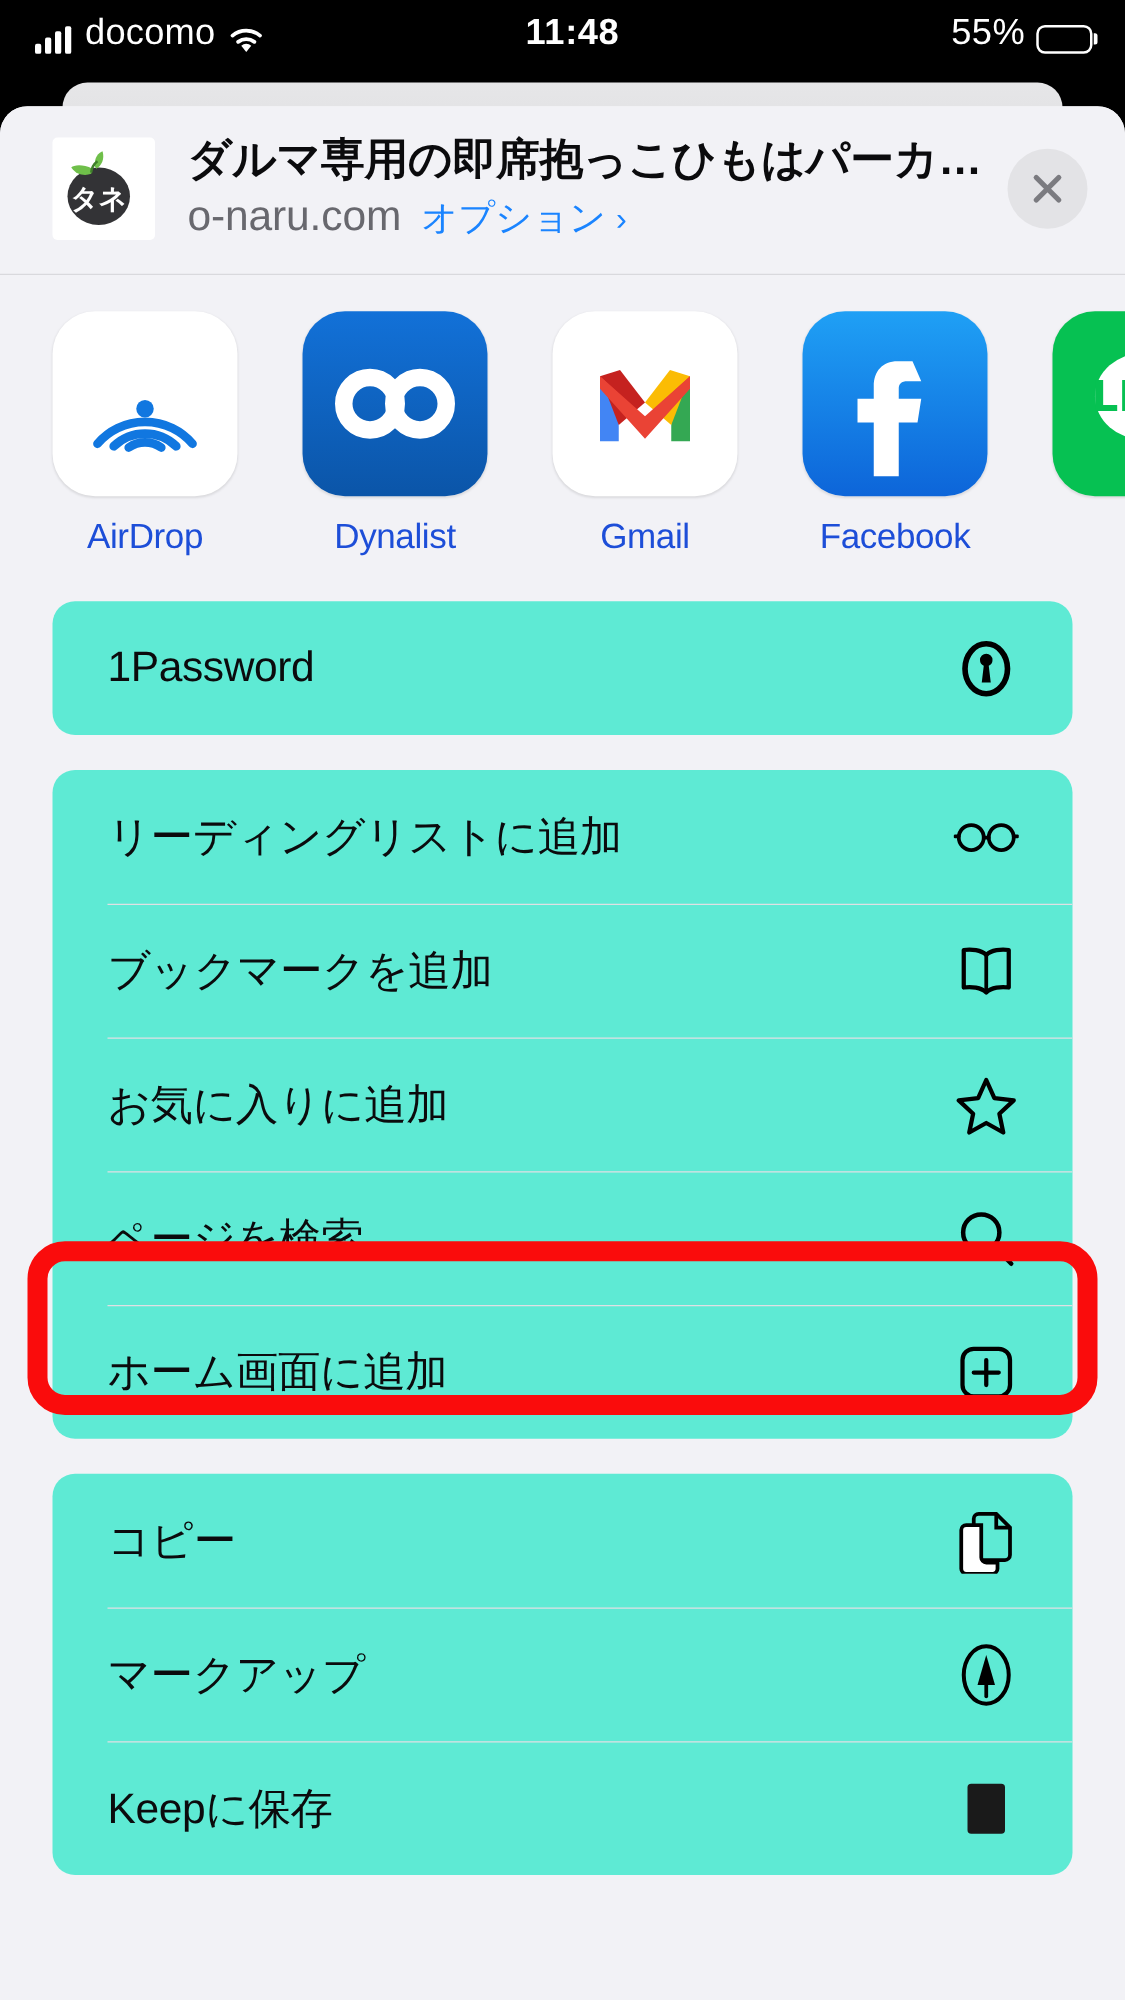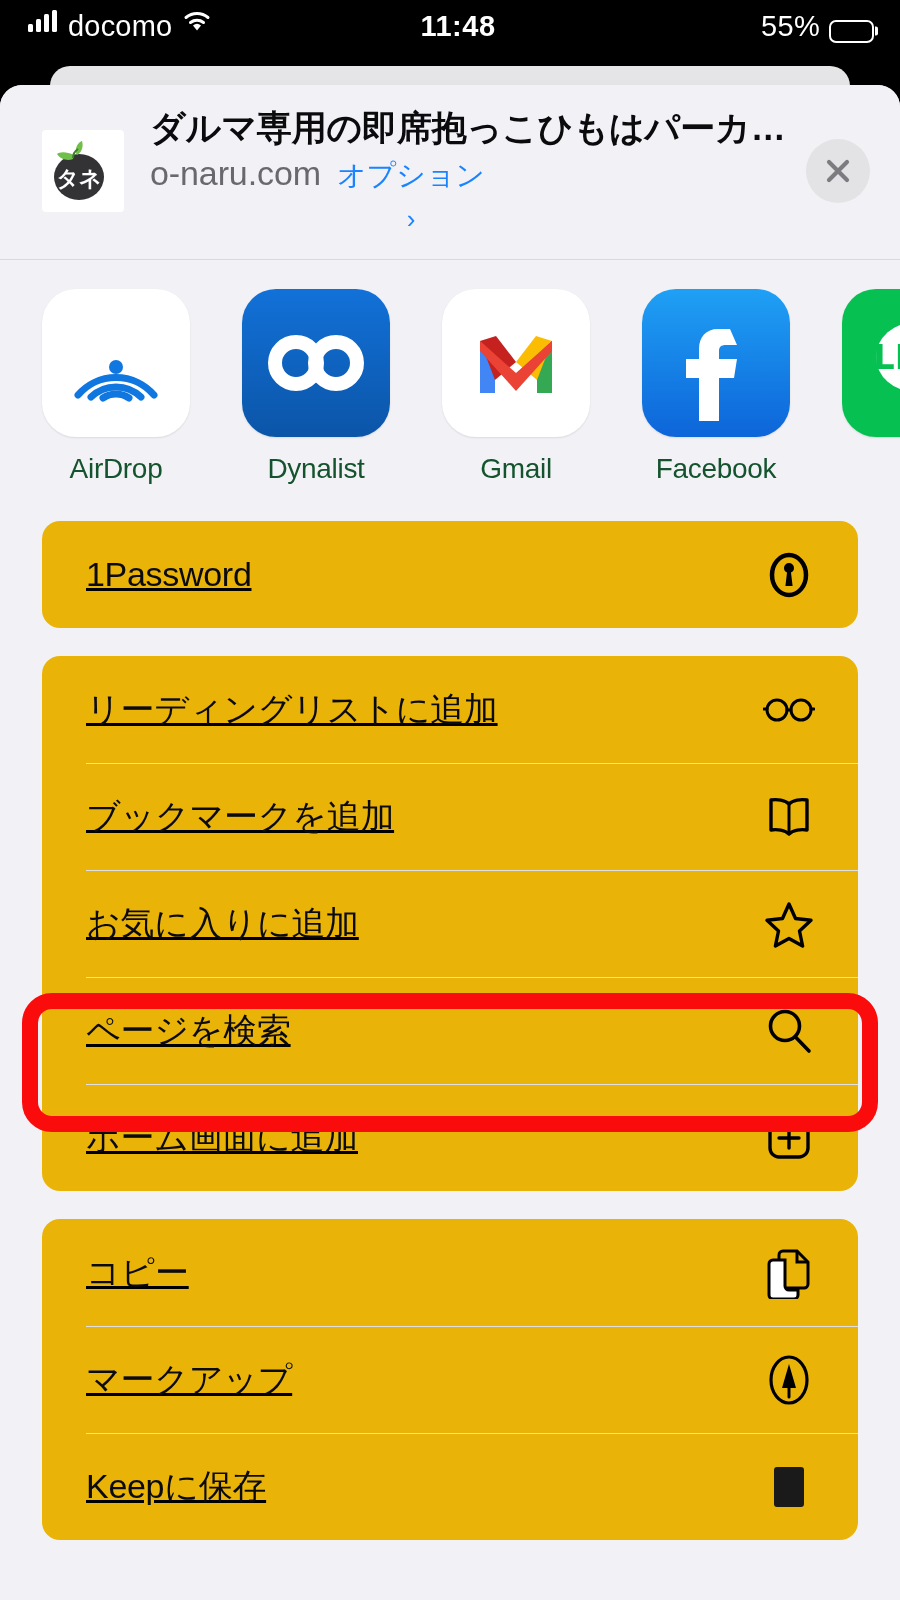--- a/index.html
+++ b/index.html
@@ -11,21 +11,21 @@
   }
 
   
   .status-bar {
     position: relative;
     height: 52px;
     color: #fff;
     display: flex; align-items: center;
     padding: 0 26px 0 28px;
   }
-  .sb-left { display: flex; align-items: flex-start; gap: 11px; }
+  .sb-left { display: flex; align-items: flex-end; gap: 11px; }
   .sb-carrier { font-size: 29px; letter-spacing: .2px; }
   .sb-center {
     position: absolute; left: 0; right: 0; top: 0; bottom: 0;
     display: flex; align-items: center; justify-content: center;
     font-size: 29px; font-weight: 600; letter-spacing: .5px;
     pointer-events: none;
     margin-left: 16px;
   }
   .sb-right {
     margin-left: auto; display: flex; align-items: flex-end; gap: 9px;
@@ -82,21 +82,21 @@
   .header-text { flex: 1; min-width: 0; margin-left: 26px; }
   .header-title {
     font-size: 35px; font-weight: 700; color: #0b0b0d;
     white-space: nowrap; overflow: hidden; text-overflow: ellipsis;
     letter-spacing: -.2px; line-height: 1.18;
   }
   .header-sub { display: flex; align-items: baseline; gap: 16px; margin-top: 6px; }
   .header-domain { font-size: 34px; color: #68686e; letter-spacing: -.1px; }
   .header-options {
     font-size: 29px; color: #1a84ff; letter-spacing: -.1px;
-    display: flex; align-items: center; gap: 8px; cursor: pointer; flex-direction: column;
+    display: flex; align-items: center; gap: 8px; cursor: pointer;
   }
   .header-options .chev { font-size: 26px; }
   .close-btn {
     width: 64px; height: 64px; flex: none; margin-left: 18px;
     border-radius: 50%; background: #e3e3e6;
     display: flex; align-items: center; justify-content: center;
     cursor: pointer;
   }
 
   
@@ -107,33 +107,33 @@
     overflow: hidden;
   }
   .app { width: 148px; flex: none; text-align: center; cursor: pointer; }
   .app-icon {
     width: 148px; height: 148px; border-radius: 34px;
     display: flex; align-items: center; justify-content: center;
     overflow: hidden; position: relative;
     box-shadow: 0 1px 2px rgba(0,0,0,.10);
   }
   .app-label {
-    margin-top: 16px; font-size: 28px; color: #14532d;
+    margin-top: 16px; font-size: 28px; color: #1d4ed8;
     letter-spacing: -.3px; white-space: nowrap;
   }
   .ic-white { background: #fff; }
   .ic-dynalist { background: linear-gradient(#1271d8, #0b55a8); }
   .ic-facebook { background: linear-gradient(#1fa0f5, #0d65d9); }
   .ic-line { background: #06c152; }
 
   
   .groups { padding: 16px 42px 0 42px; background: #f2f2f6; }
   .group {
-    background: #eab308; border-radius: 18px;
-    margin-bottom: 28px; overflow: hidden; text-decoration: underline;
+    background: #5eead4; border-radius: 18px;
+    margin-bottom: 28px; overflow: hidden;
   }
   .row {
     height: 107px; display: flex; align-items: center;
     padding: 0 42px 0 44px; position: relative; cursor: pointer;
   }
   .row + .row::before {
     content: ""; position: absolute; top: 0; left: 44px; right: 0;
     height: 1px; background: #e0e0e3;
   }
   .row-label {

